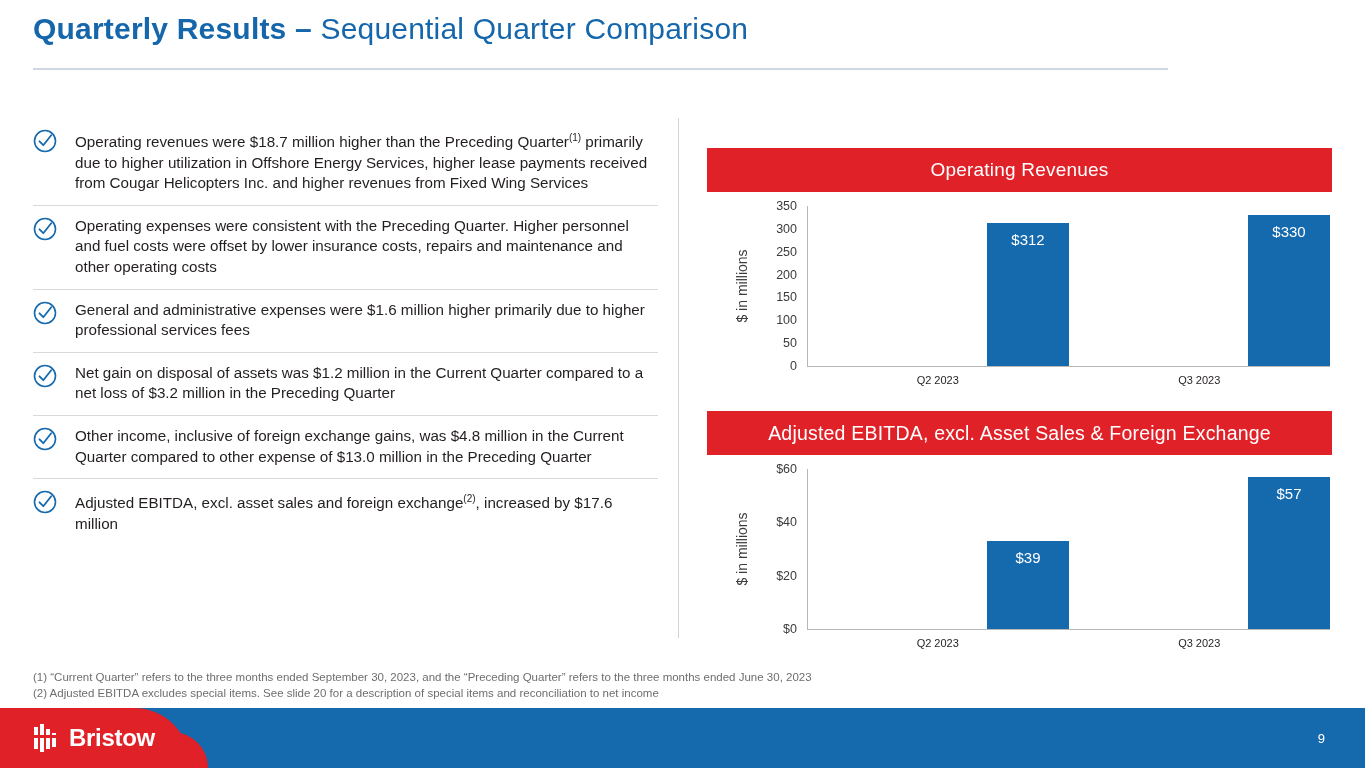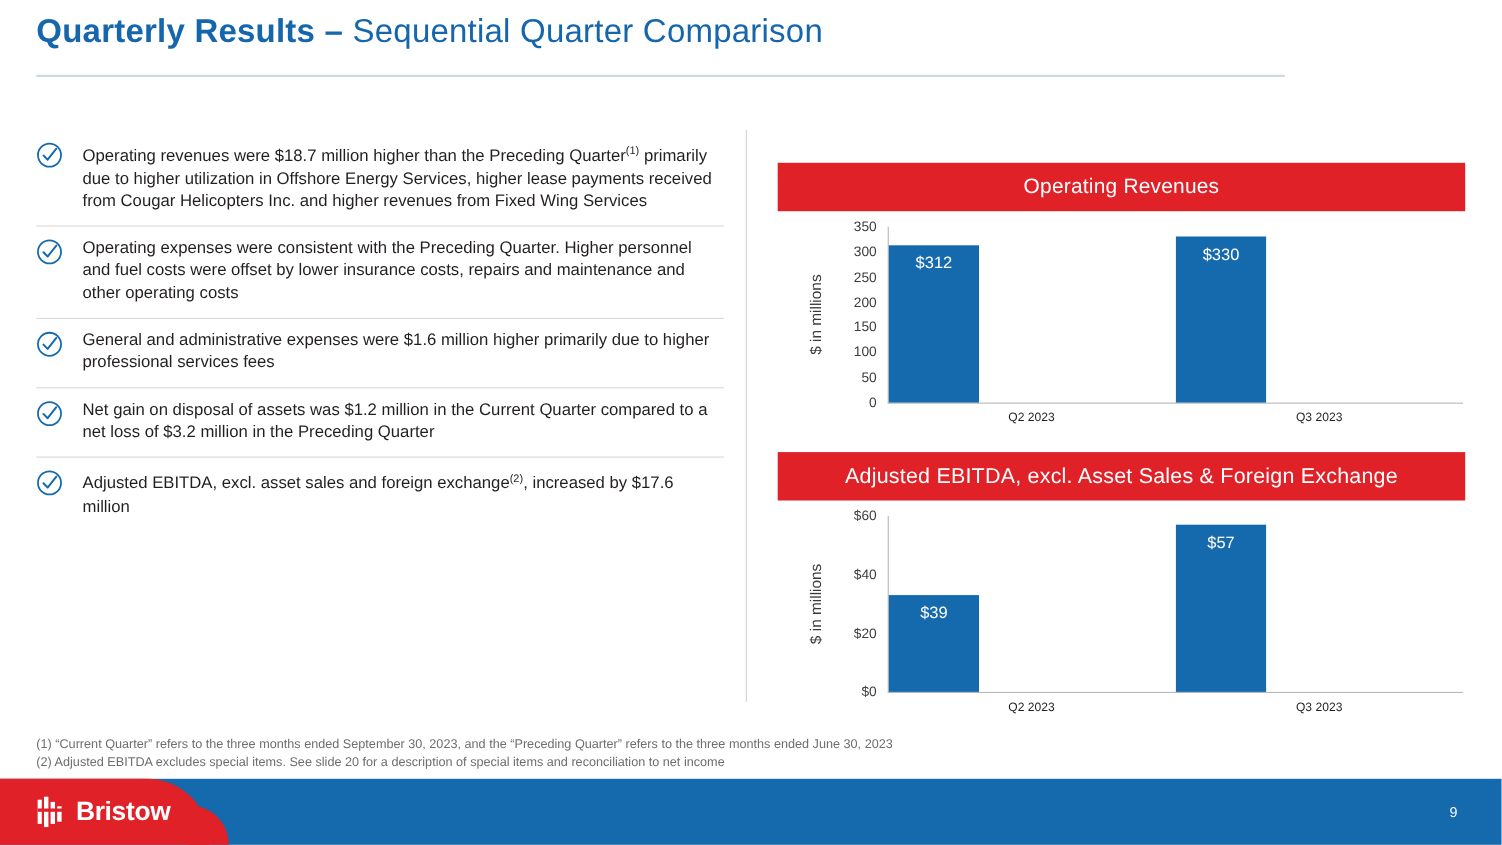--- a/index.html
+++ b/index.html
@@ -165,21 +165,21 @@
     left: 0;
     right: 0;
     bottom: 0;
     height: 160px;
     display: flex;
   }
   .bar-slot {
     flex: 1 1 0;
     display: flex;
     align-items: flex-end;
-    justify-content: flex-start;
+    justify-content: flex-end;
     position: relative;
   }
   .bar {
     width: 82px;
     background: #1569ad;
     position: relative;
   }
   .bar-label {
     position: absolute;
     top: 8px;
@@ -308,20 +308,29 @@
         <div class="btext"><span>General and administrative expenses were $1.6 million higher primarily due to higher professional services fees</span></div>
       </div>
       <div class="bullet">
         <span class="check">
           <svg width="24" height="24" viewBox="0 0 24 24">
             <circle cx="12" cy="12" r="10.5" fill="none" stroke="#1569ad" stroke-width="1.6"></circle>
             <path d="M6.5 12.3 L10.3 16.2 L18.2 6.2" fill="none" stroke="#1569ad" stroke-width="1.8" stroke-linecap="round" stroke-linejoin="round"></path>
           </svg>
         </span>
         <div class="btext"><span>Net gain on disposal of assets was $1.2 million in the Current Quarter compared to a net loss of $3.2 million in the Preceding Quarter</span></div>
+      </div>
+      <div class="bullet">
+        <span class="check">
+          <svg width="24" height="24" viewBox="0 0 24 24">
+            <circle cx="12" cy="12" r="10.5" fill="none" stroke="#1569ad" stroke-width="1.6"></circle>
+            <path d="M6.5 12.3 L10.3 16.2 L18.2 6.2" fill="none" stroke="#1569ad" stroke-width="1.8" stroke-linecap="round" stroke-linejoin="round"></path>
+          </svg>
+        </span>
+        <div class="btext"><span>Other income, inclusive of foreign exchange gains, was $4.8 million in the Current Quarter compared to other expense of $13.0 million in the Preceding Quarter</span></div>
       </div>
       <div class="bullet">
         <span class="check">
           <svg width="24" height="24" viewBox="0 0 24 24">
             <circle cx="12" cy="12" r="10.5" fill="none" stroke="#1569ad" stroke-width="1.6"></circle>
             <path d="M6.5 12.3 L10.3 16.2 L18.2 6.2" fill="none" stroke="#1569ad" stroke-width="1.8" stroke-linecap="round" stroke-linejoin="round"></path>
           </svg>
         </span>
         <div class="btext"><span>Adjusted EBITDA, excl. asset sales and foreign exchange</span><sup>(2)</sup><span>, increased by $17.6 million</span></div>
       </div>

